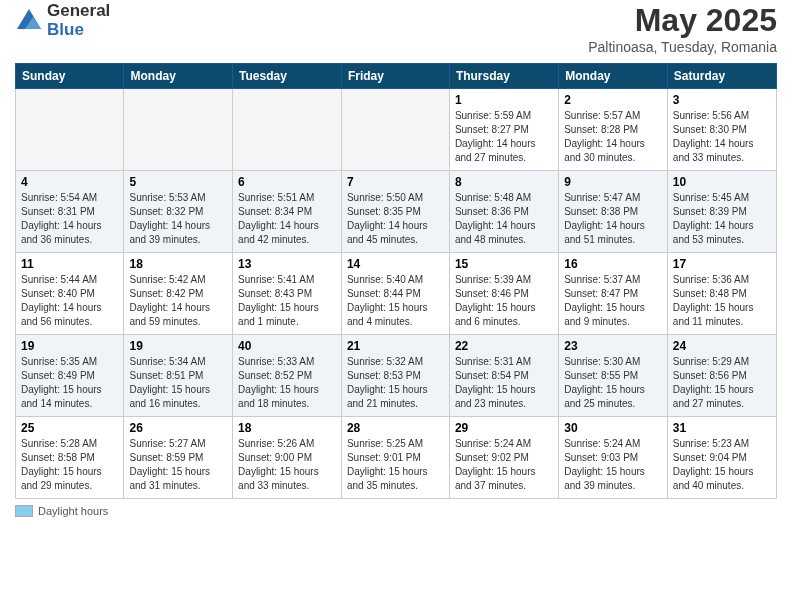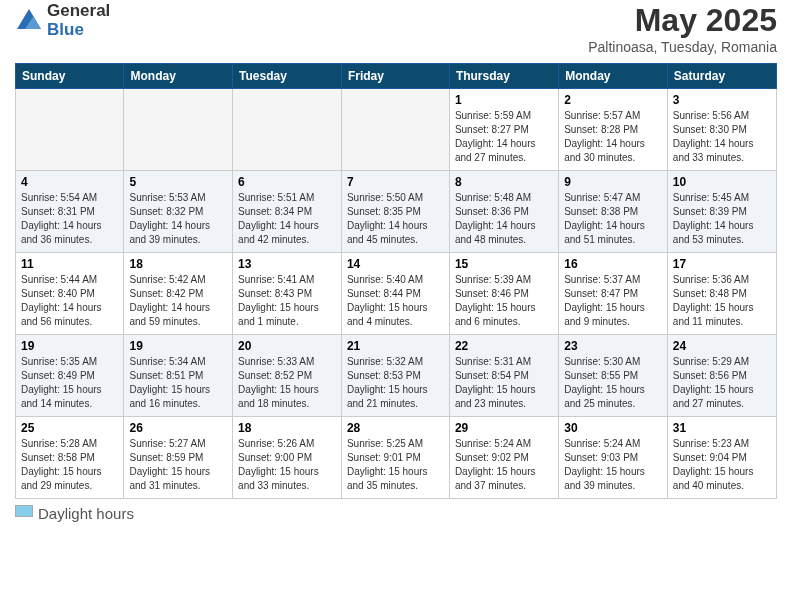--- a/index.html
+++ b/index.html
@@ -93,21 +93,21 @@
       font-size: 10px;
       color: #333;
       line-height: 1.4;
     }
     .row-alt td {
       background: #f0f4f8;
     }
     .footer {
       display: flex;
       margin-top: 6px;
-      font-size: 15px;
+      font-size: 11px;
       color: #555;
     }
     .footer-swatch {
       width: 18px;
       height: 12px;
       background: #87ceeb;
       border: 1px solid #aaa;
       margin-right: 5px;
     }
   </style>
@@ -226,21 +226,21 @@
         <tr class="row-alt">
           <td>
             <span class="day-num">19</span>
             <div class="day-info">Sunrise: 5:35 AM<br>Sunset: 8:49 PM<br>Daylight: 15 hours and 14 minutes.</div>
           </td>
           <td>
             <span class="day-num">19</span>
             <div class="day-info">Sunrise: 5:34 AM<br>Sunset: 8:51 PM<br>Daylight: 15 hours and 16 minutes.</div>
           </td>
           <td>
-            <span class="day-num">20</span>
+            <span class="day-num">40</span>
             <div class="day-info">Sunrise: 5:33 AM<br>Sunset: 8:52 PM<br>Daylight: 15 hours and 18 minutes.</div>
           </td>
           <td>
             <span class="day-num">21</span>
             <div class="day-info">Sunrise: 5:32 AM<br>Sunset: 8:53 PM<br>Daylight: 15 hours and 21 minutes.</div>
           </td>
           <td>
             <span class="day-num">22</span>
             <div class="day-info">Sunrise: 5:31 AM<br>Sunset: 8:54 PM<br>Daylight: 15 hours and 23 minutes.</div>
           </td>

